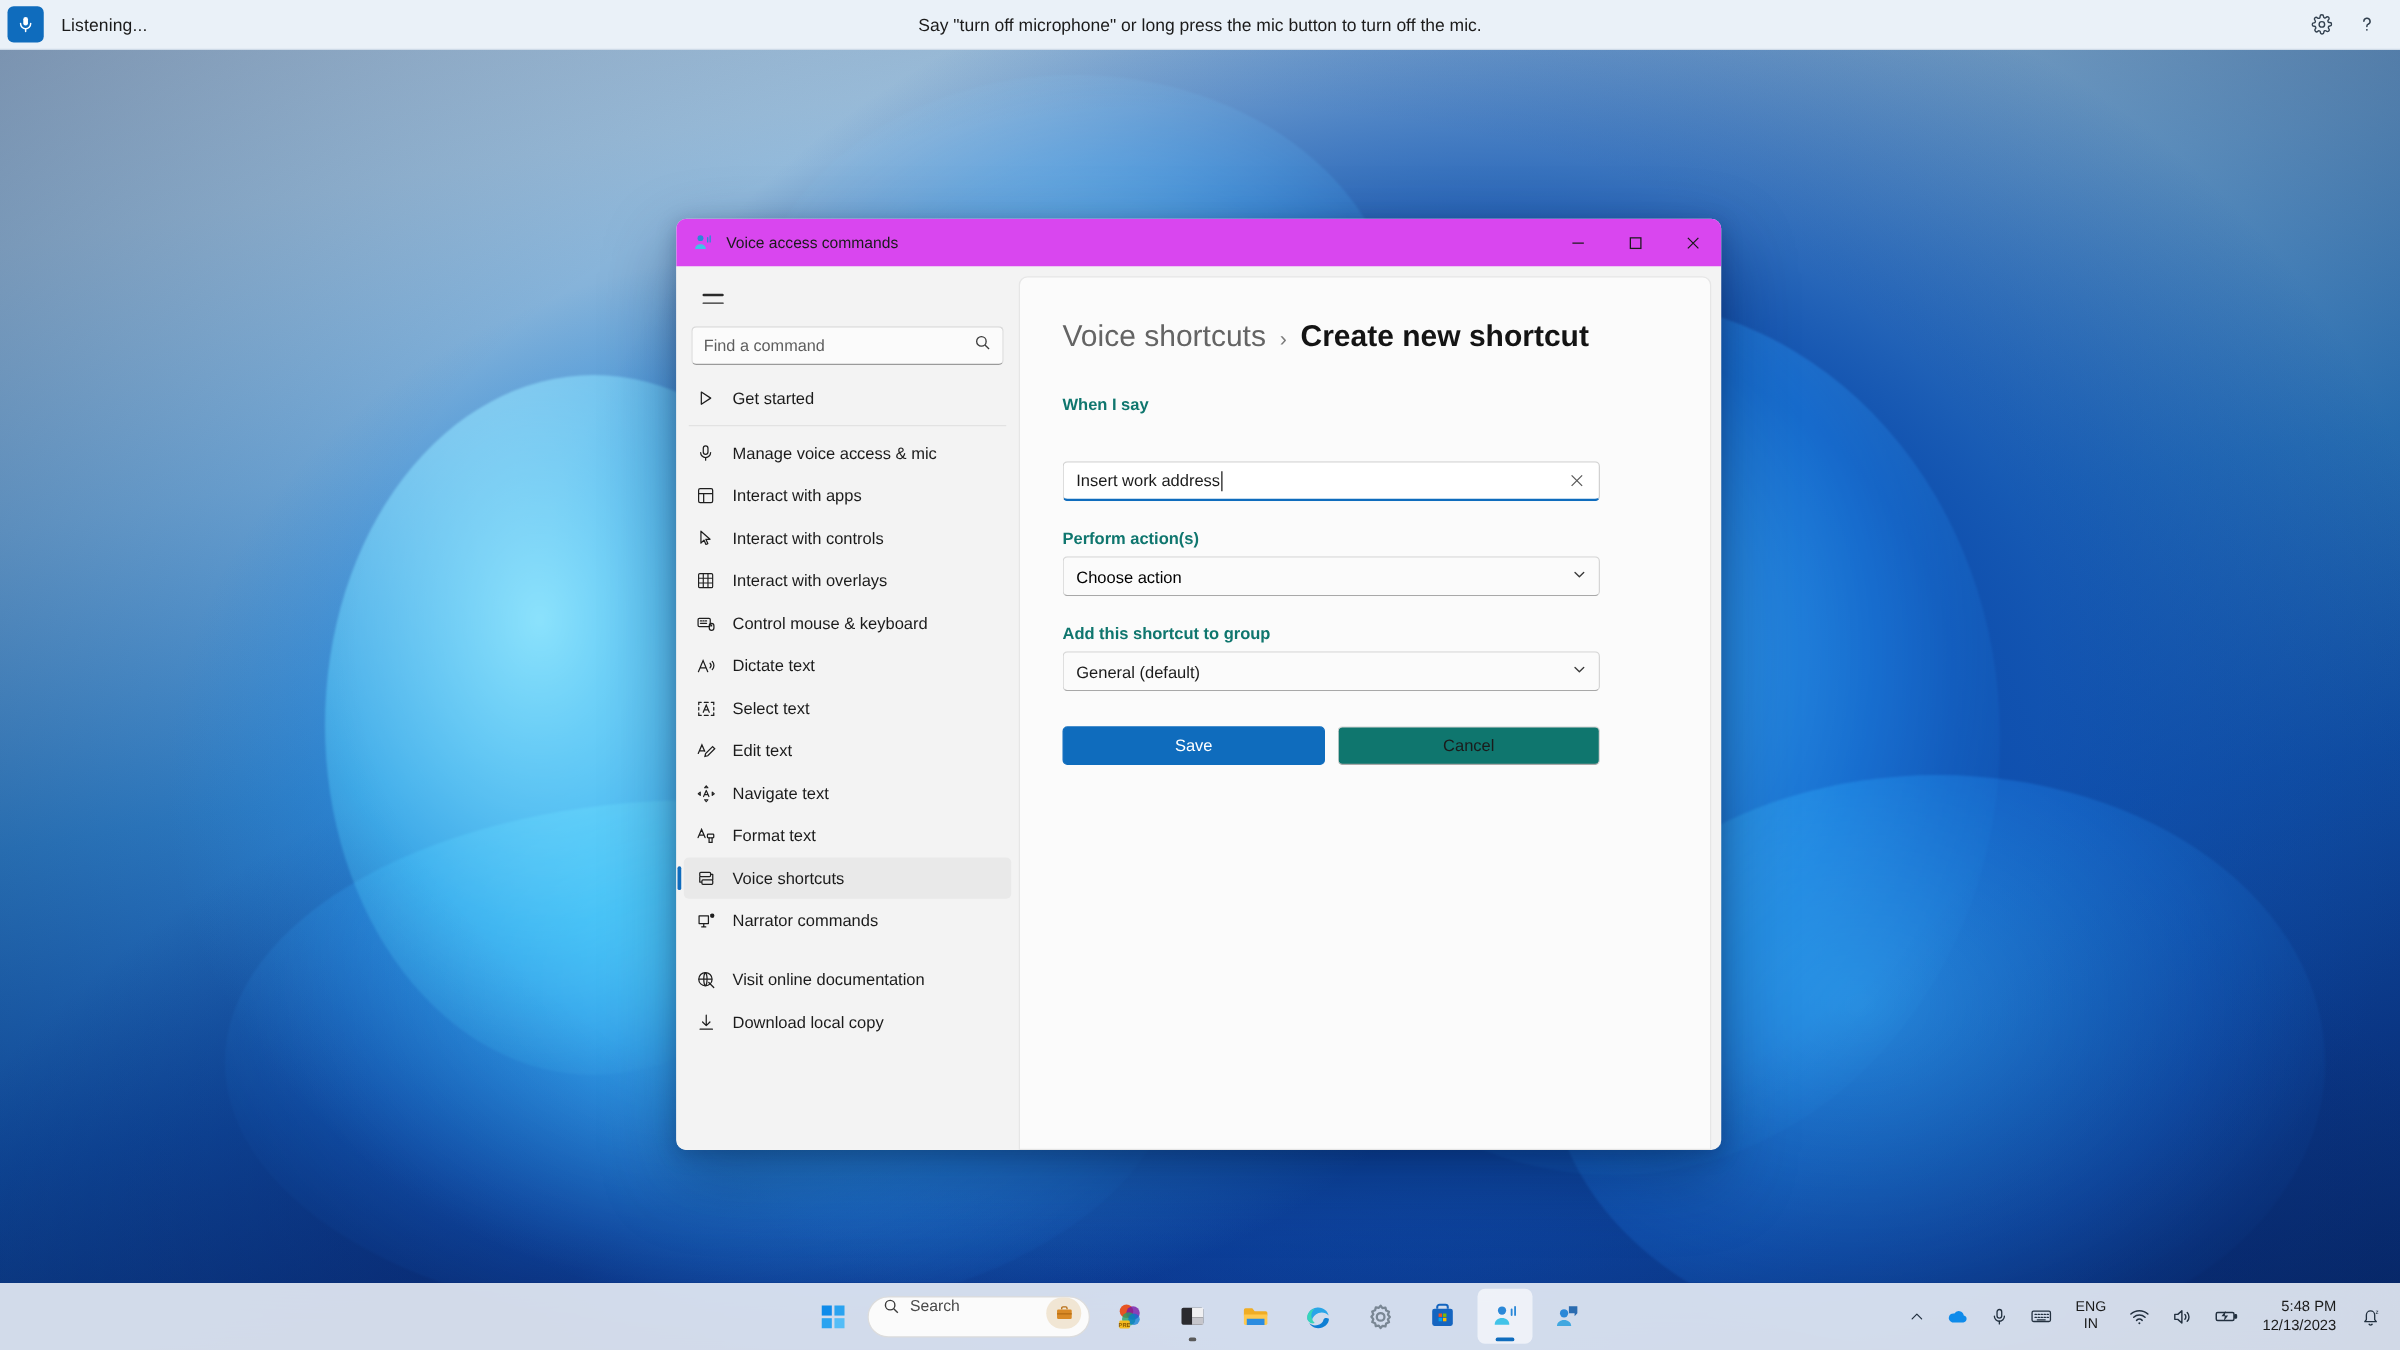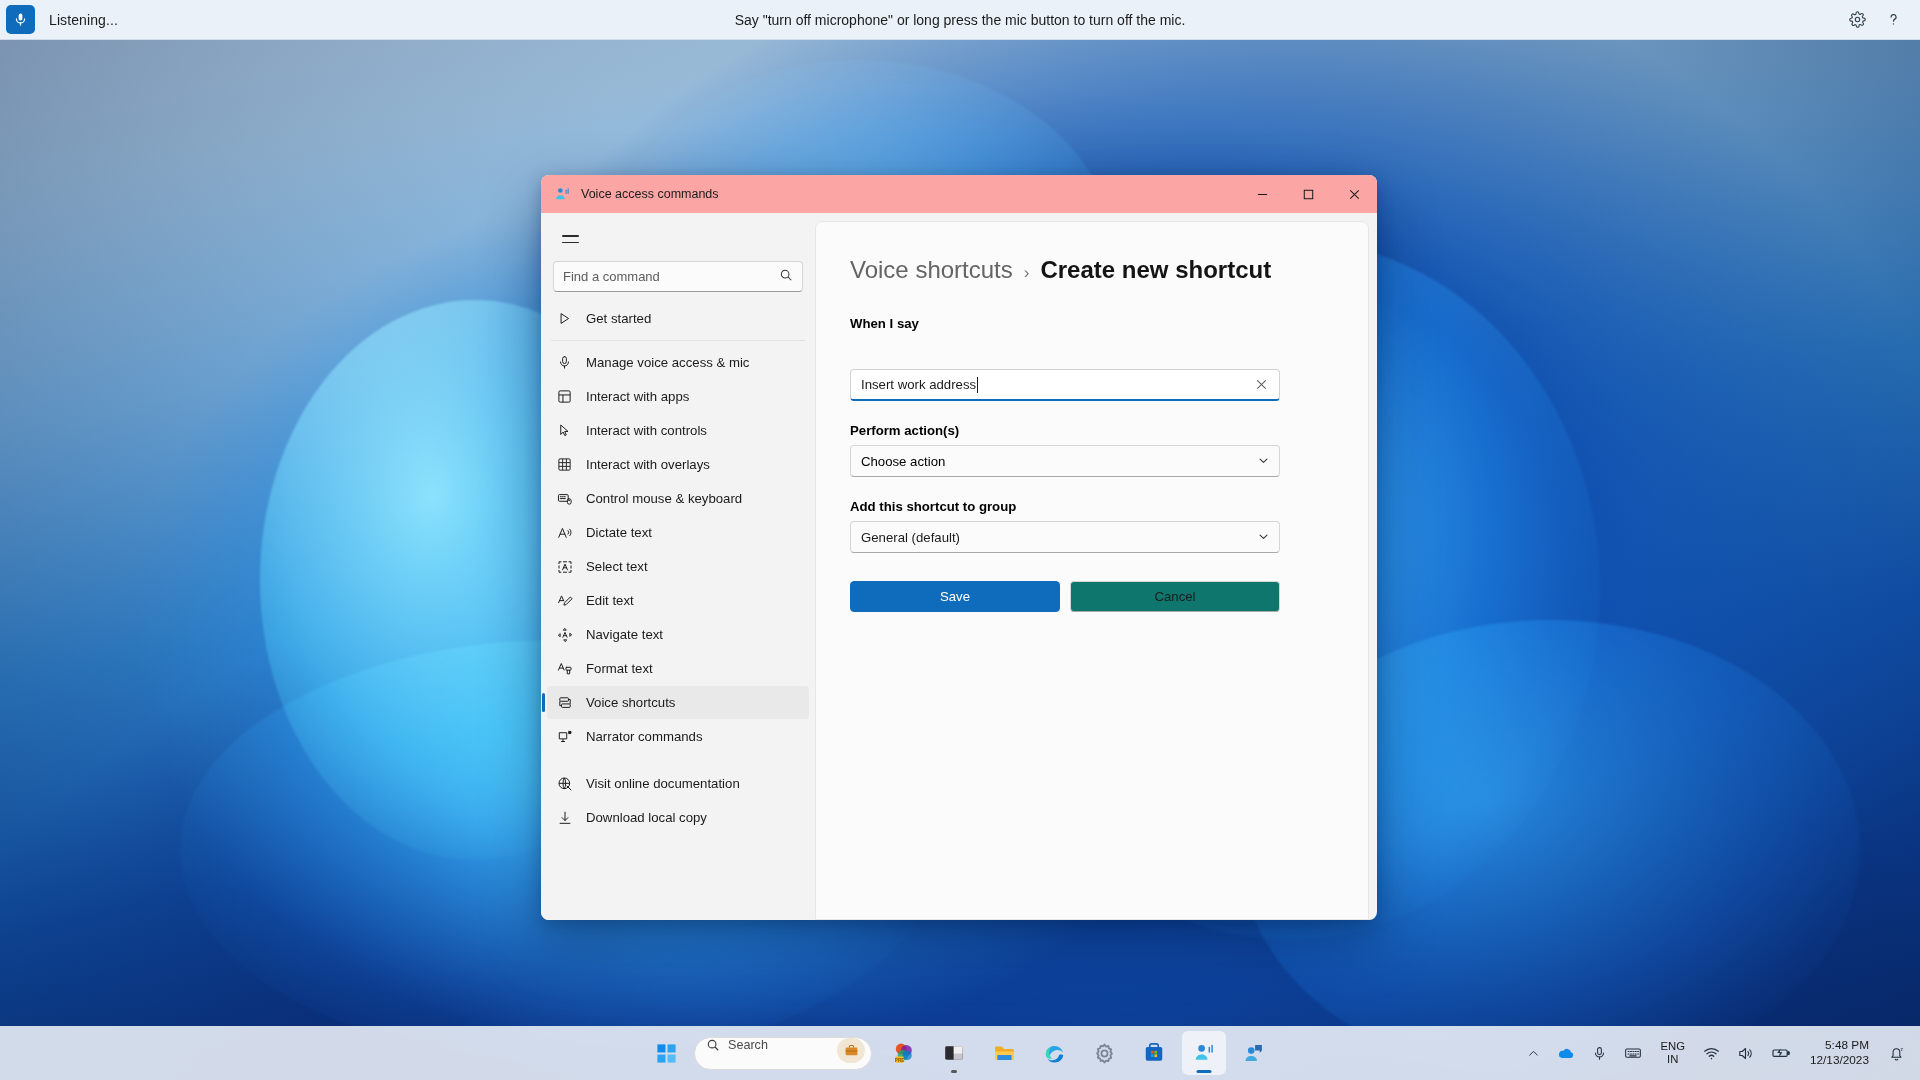--- a/index.html
+++ b/index.html
@@ -49,21 +49,21 @@
   
   #vaWindow{
     position:absolute; left:541px; top:175px; width:836px; height:745px;
     background:#f3f3f3;
     border-radius:8px;
     box-shadow:0 22px 58px rgba(0,20,60,.40), 0 4px 16px rgba(0,20,60,.26);
     overflow:hidden;
     z-index:30;
   }
   #titlebar{
-    height:38px; background:#fca5a5; display:flex; align-items:center;
+    height:38px; background:#d946ef; display:flex; align-items:center;
     position:relative;
   }
   #appIcon{ width:17px; height:17px; margin-left:13px; position:relative; flex:0 0 auto; }
   #titleText{ margin-left:10px; font-size:12.5px; color:#1b1b1b; }
   #winctl{ margin-left:auto; display:flex; height:38px; }
   .wbtn{
     width:46px; height:38px; display:flex; align-items:center; justify-content:center;
     color:#1b1b1b;
   }
 
@@ -111,21 +111,21 @@
   #content{
     flex:1; margin:8px 8px 0 0; background:#fbfbfb;
     border:1px solid #e6e6e6; border-radius:7px 7px 0 0;
     padding:34px 0 0 34px;
   }
   #crumb{ display:flex; align-items:baseline; gap:11px; margin-bottom:32px; }
   #crumbRoot{ font-size:24px; color:#646464; }
   #crumbSep{ font-size:17px; color:#7a7a7a; }
   #crumbCur{ font-size:24px; font-weight:bold; color:#141414; }
 
-  .fieldLabel{ font-size:13.2px; font-weight:bold; color:#000000; margin-bottom:7px; }
+  .fieldLabel{ font-size:13.2px; font-weight:bold; color:#0f766e; margin-bottom:7px; }
   .fieldBlock{ margin-bottom:22px; width:430px; }
 
   #sayField{
     height:32px; background:#fff; border:1px solid #d2d2d2;
     border-bottom:2px solid #0f6cbd; border-radius:4px;
     display:flex; align-items:center; padding:0 7px 0 10px;margin-top:38px;
   }
   #sayField .val{ font-size:13.2px; color:#1b1b1b; }
   #caret{
     display:inline-block; width:1px; height:16px; background:#1b1b1b;

